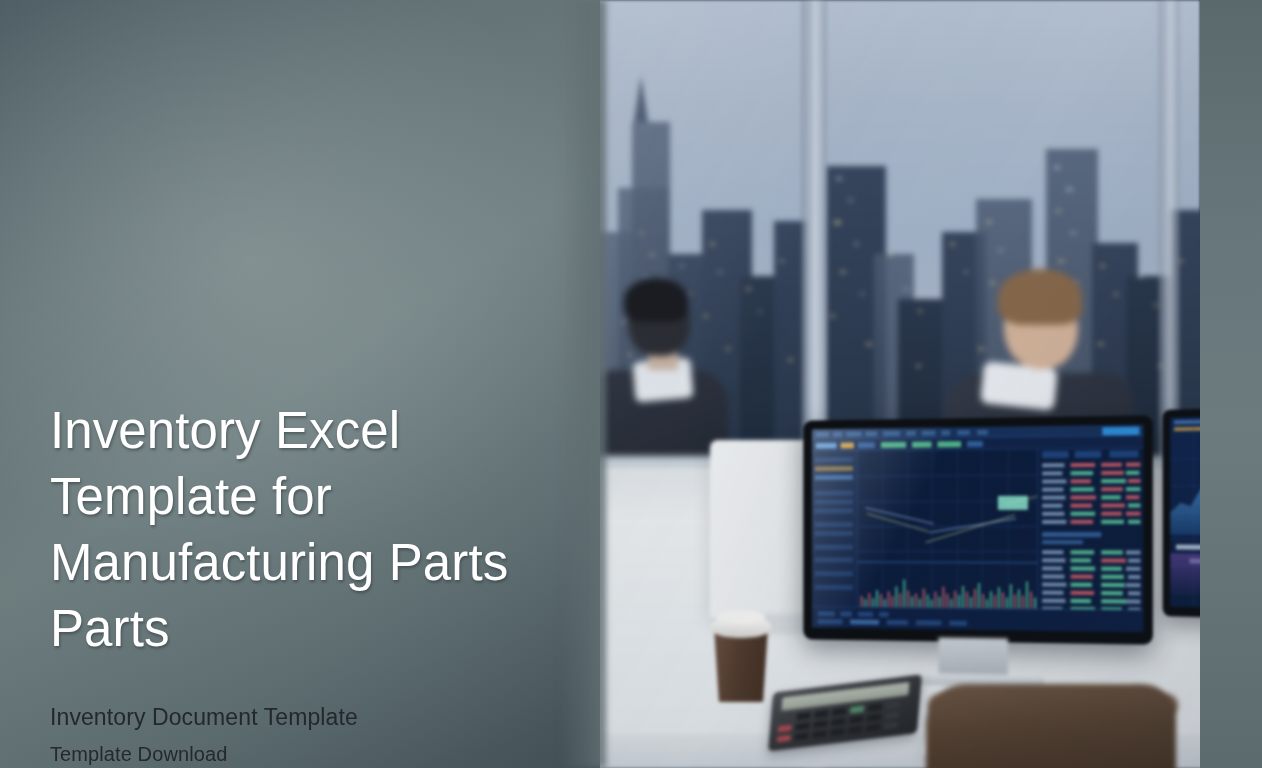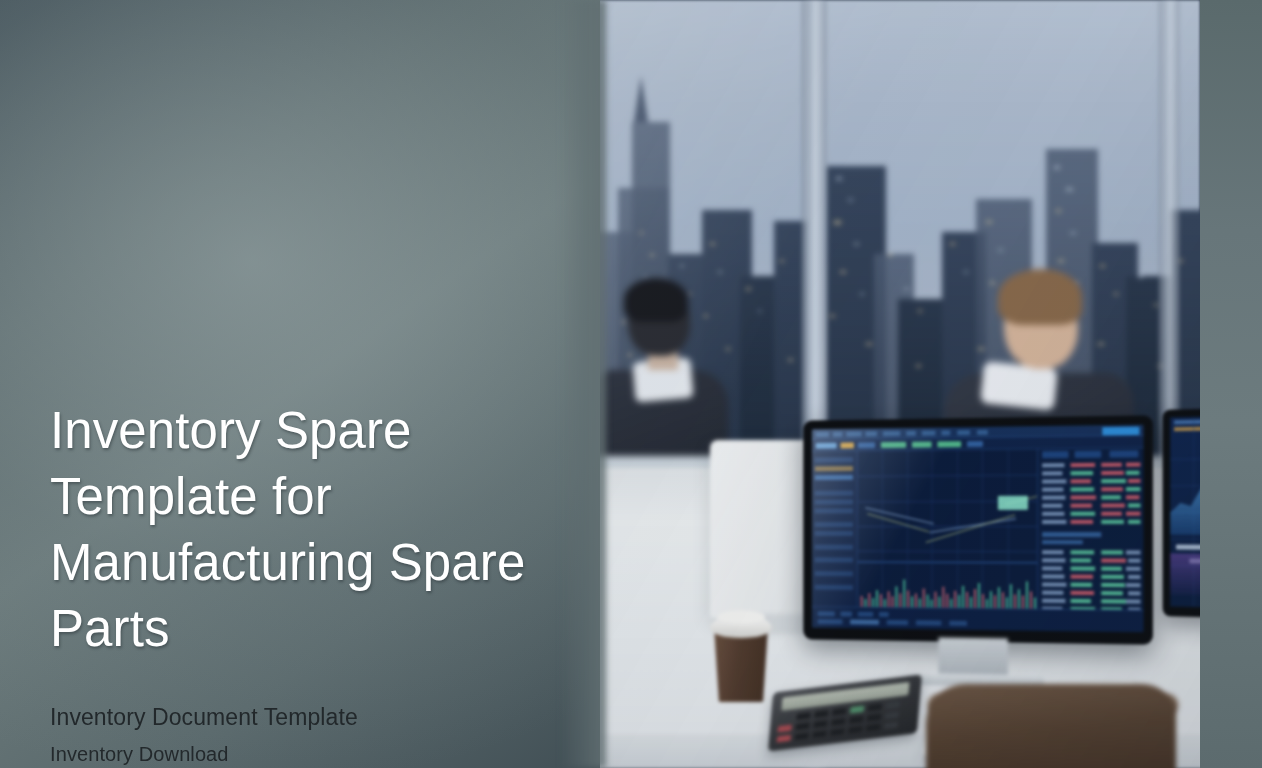--- a/index.html
+++ b/index.html
@@ -983,18 +983,18 @@
     </div>
     <div id="photo-tone"></div>
   </div>
 
   <div id="right-band"></div>
 
   <div id="left-panel"></div>
   <div id="left-edge-fade"></div>
 
   <div id="text-block">
-    <div id="page-title">Inventory Spare Template for Manufacturing Spare Parts</div>
+    <div id="page-title">Inventory Excel Template for Manufacturing Parts Parts</div>
     <div id="subtitle-1">Inventory Document Template</div>
-    <div id="subtitle-2">Inventory Download</div>
+    <div id="subtitle-2">Template Download</div>
   </div>
 
 </div>
 
 </body></html>

